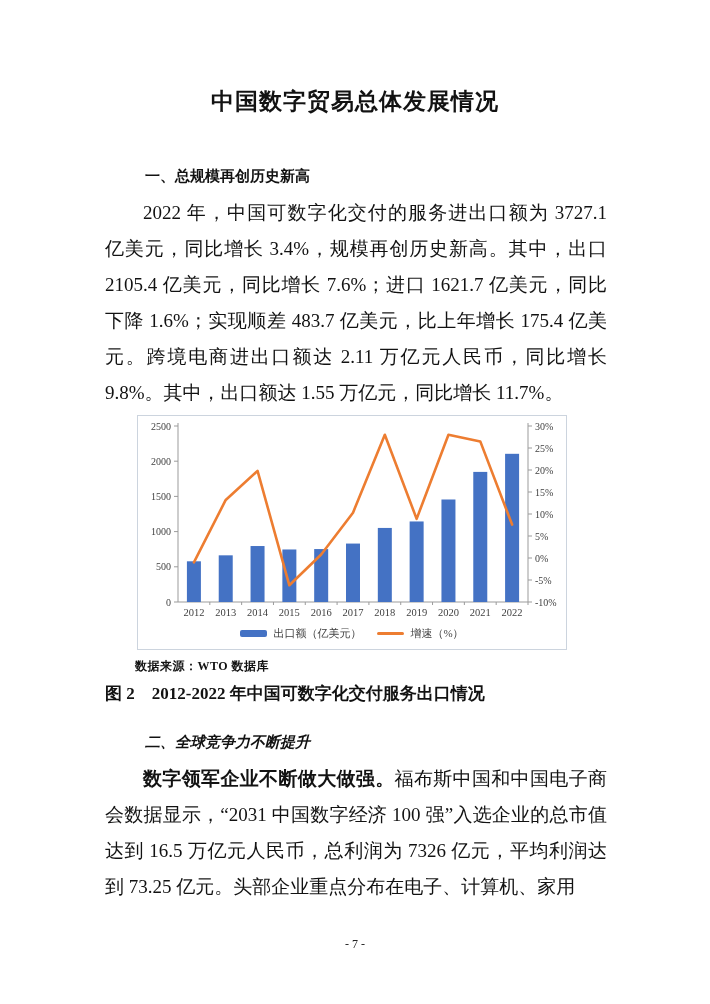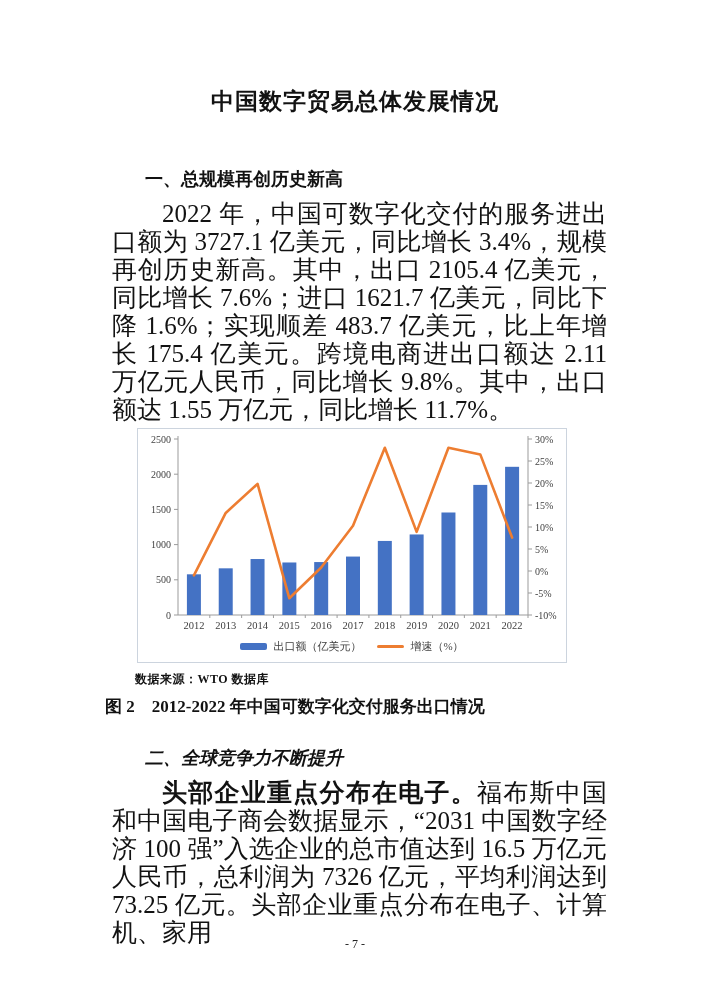--- a/index.html
+++ b/index.html
@@ -13,28 +13,28 @@
 
   .doc-title {
     padding-top: 86px; margin: 0;
     text-align: center;
     font-family: "Liberation Sans", "DejaVu Sans", sans-serif;
     font-weight: bold; font-size: 23px; letter-spacing: 1px;
   }
   .section-heading {
     margin: 0; padding-left: 40px;
     font-family: "Liberation Sans", "DejaVu Sans", sans-serif;
-    font-weight: bold; font-size: 18px;
+    font-weight: bold; font-size: 15px;
   }
   .heading-1 { margin-top: 50px; }
   .heading-2 { margin-top: 28px; font-style: italic; }
 
   .body-para {
-    margin: 9px 0 0 7px;
-    font-size: 25px; line-height: 28px;
+    margin: 9px 0 0 0;
+    font-size: 19px; line-height: 36px;
     text-align: justify; text-indent: 2em;
   }
   .lead-bold { font-weight: bold; }
 
   .figure-box {
     box-sizing: border-box;
     width: 430px; height: 235px;
     margin: 4px 0 0 32px;
     border: 1px solid #ccd4de;
     background: #ffffff;
@@ -158,17 +158,17 @@
           <span>增速（%）</span>
         </span>
       </div>
     </div>
 
     <div class="figure-source">数据来源：WTO 数据库</div>
     <div class="figure-caption">图 2　2012-2022 年中国可数字化交付服务出口情况</div>
 
     <h2 class="section-heading heading-2">二、全球竞争力不断提升</h2>
 
-    <p class="body-para"><span class="lead-bold">头部企业重点分布在电子。</span><span>福布斯中国和中国电子商会数据显示，“2031 中国数字经济 100 强”入选企业的总市值达到 16.5 万亿元人民币，总利润为 7326 亿元，平均利润达到 73.25 亿元。头部企业重点分布在电子、计算机、家用</span></p>
+    <p class="body-para"><span class="lead-bold">数字领军企业不断做大做强。</span><span>福布斯中国和中国电子商会数据显示，“2031 中国数字经济 100 强”入选企业的总市值达到 16.5 万亿元人民币，总利润为 7326 亿元，平均利润达到 73.25 亿元。头部企业重点分布在电子、计算机、家用</span></p>
   </div>
 
   <div class="page-number">- 7 -</div>
 </div>
 
 </body></html>

